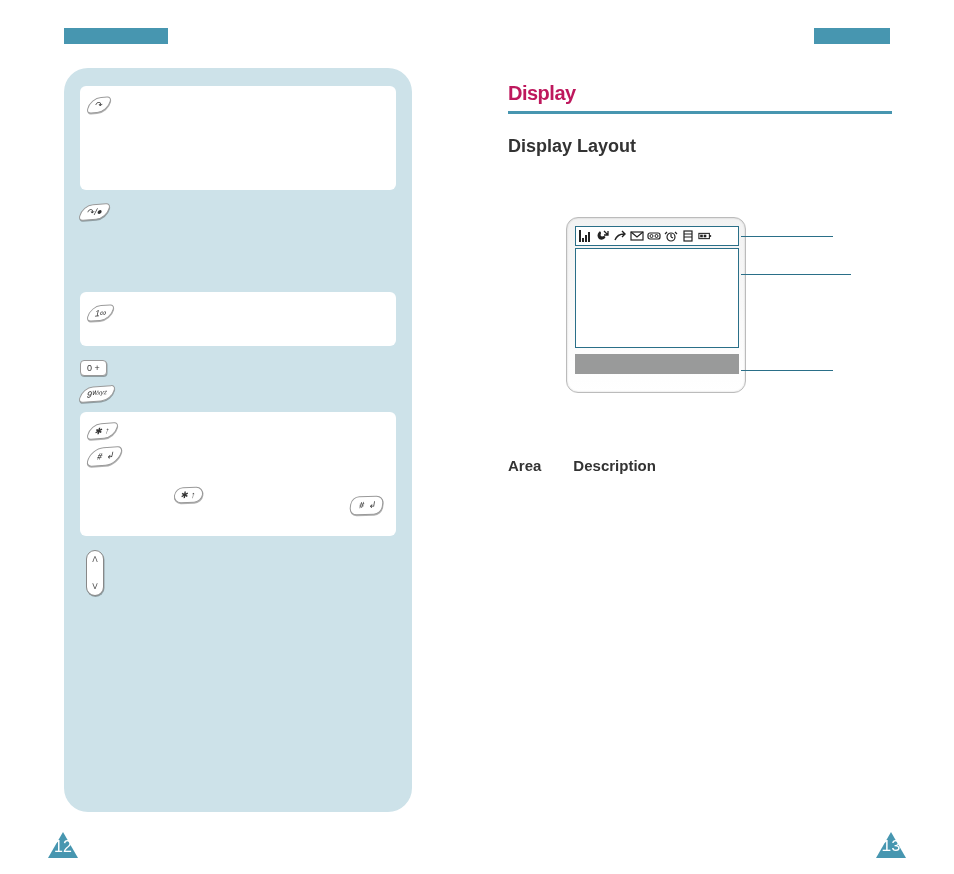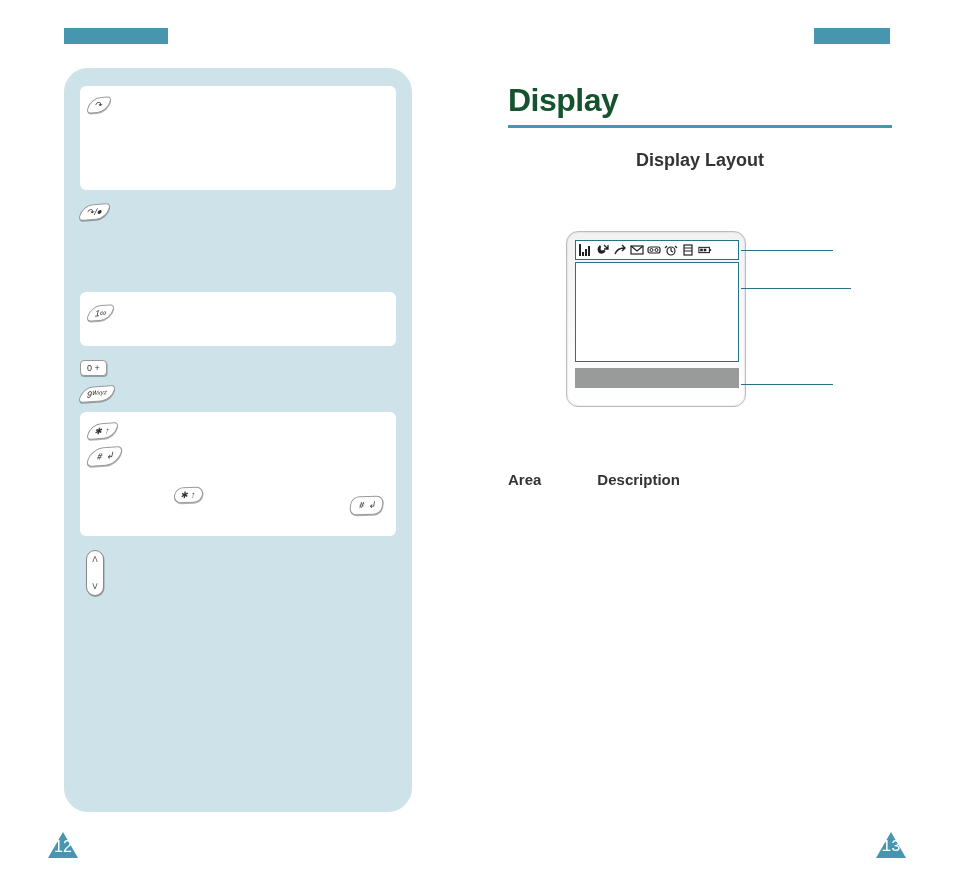--- a/index.html
+++ b/index.html
@@ -65,38 +65,37 @@
 
   
   .right-col {
     position: absolute;
     left: 508px;
     top: 82px;
     width: 384px;
   }
   .section-title {
     font-family: "Arial Narrow", Arial, sans-serif;
-    font-size: 32px;
+    font-size: 20px;
     font-weight: 700;
-    color: #14532d;
+    color: #be185d;
     letter-spacing: -0.5px;
   }
   .title-rule {
     height: 3px;
     background: #4796b0;
     margin-top: 6px;
     margin-bottom: 22px;
   }
   .sub-title {
     font-family: "Arial Narrow", Arial, sans-serif;
     font-size: 18px;
     font-weight: 700;
     color: #333;
     margin-bottom: 60px;
-    text-align: center;
   }
 
   .phone-frame {
     margin-left: 58px;
     width: 180px;
     height: 176px;
     background: linear-gradient(#f2f2f2,#fff);
     border: 1px solid #bbb;
     border-radius: 12px;
     padding: 8px;
@@ -117,21 +116,21 @@
   .callout {
     position:absolute; height:1px; background:#2a6f88;
   }
   .c1 { top: 18px; left: 174px; width: 92px; }
   .c2 { top: 56px; left: 174px; width: 110px; }
   .c3 { top: 152px; left: 174px; width: 92px; }
 
   .table-header {
     margin-top: 64px;
     display:flex;
-    gap: 56px;
+    gap: 32px;
     font-weight:700;
     font-size: 15px;
     color:#333;
   }
 
   .page-tri {
     position:absolute; bottom:16px; width:0; height:0;
     border-left:15px solid transparent;
     border-right:15px solid transparent;
     border-bottom:26px solid #4796b0;

